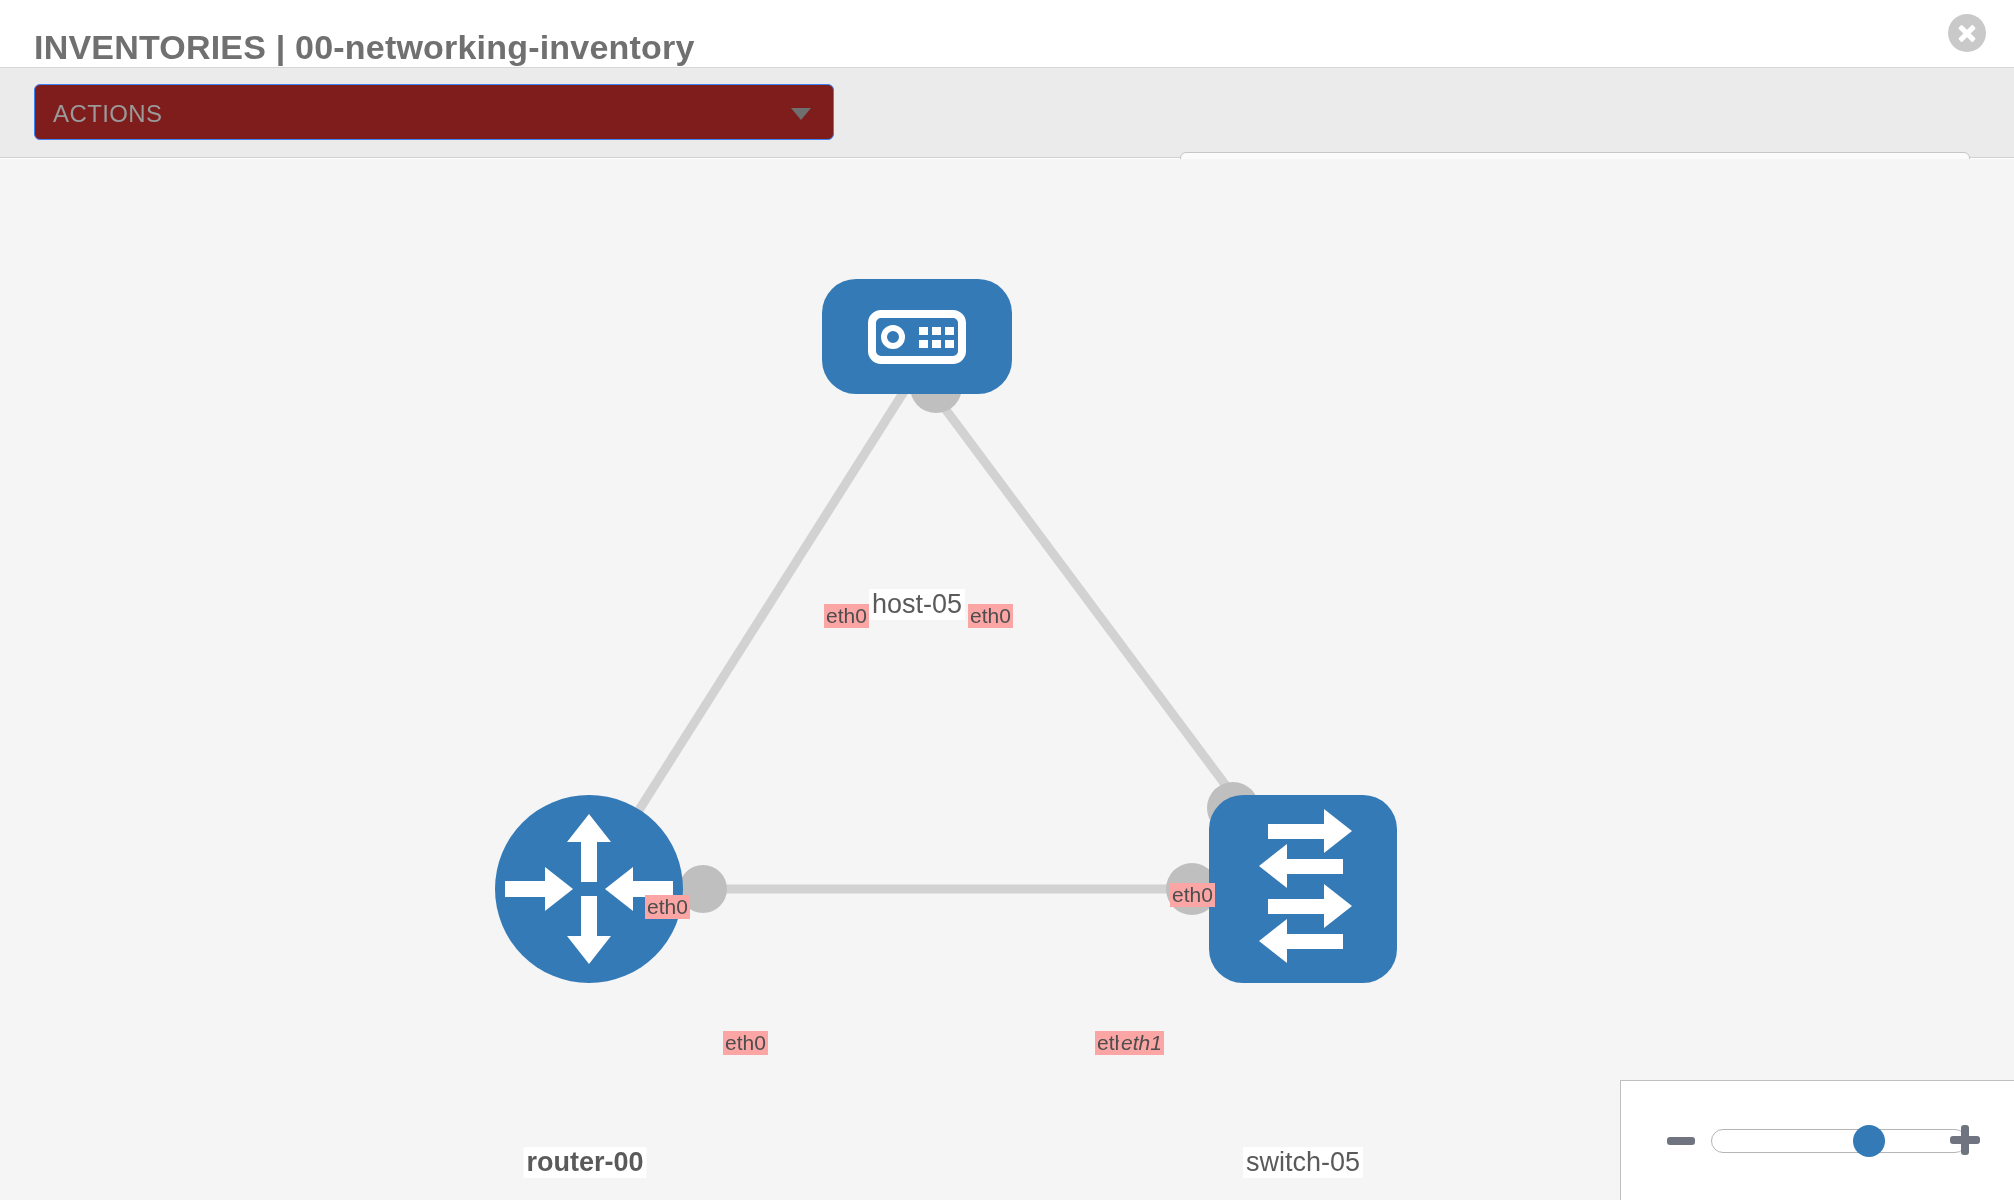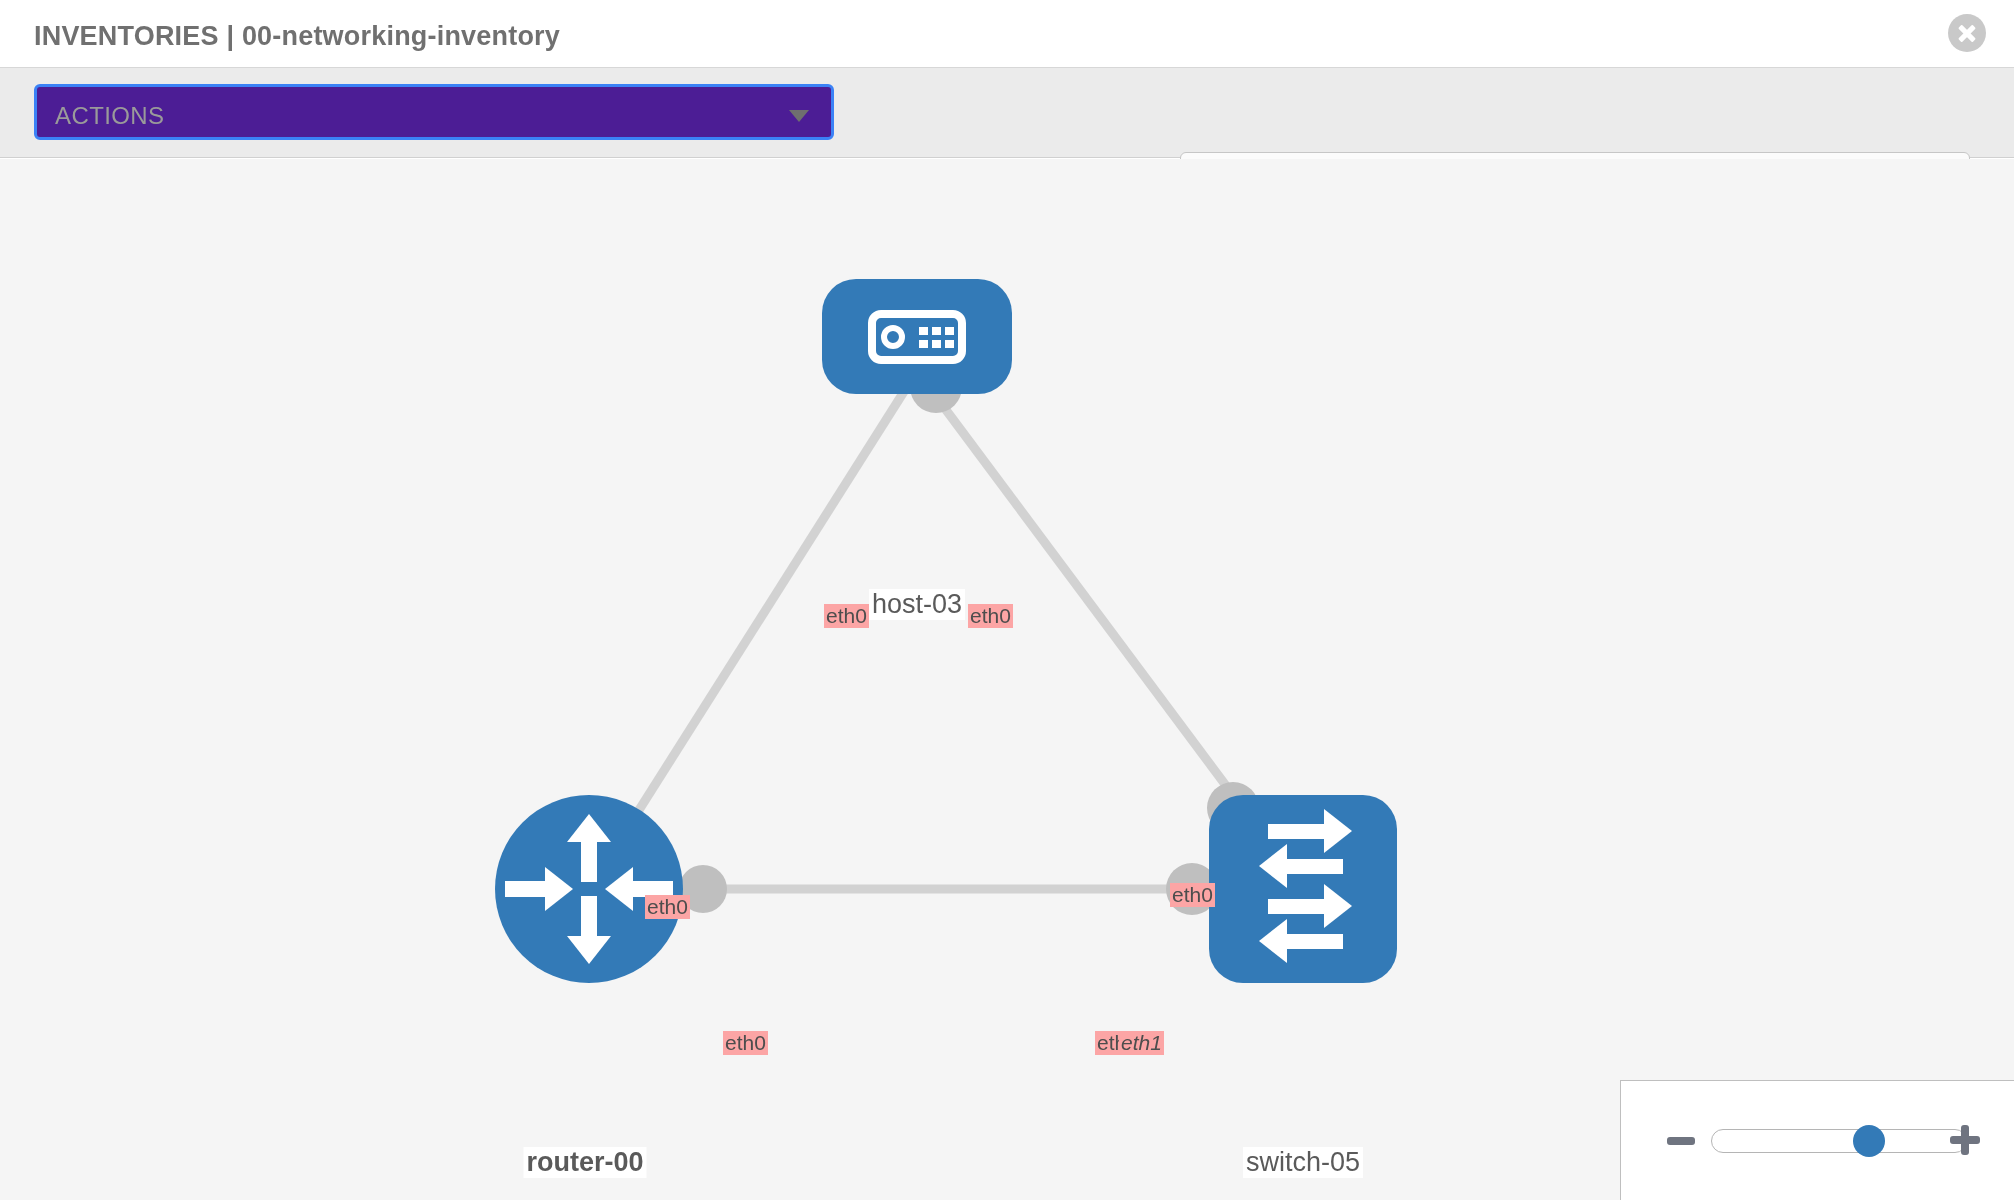--- a/index.html
+++ b/index.html
@@ -22,22 +22,22 @@
     left: 0; top: 0;
     width: 2014px;
     height: 68px;
     background: #ffffff;
     border-bottom: 1px solid #d7d7d7;
     box-sizing: border-box;
   }
   .header-title {
     position: absolute;
     left: 34px;
-    top: 21px;
-    font-size: 27px;
+    top: 28px;
+    font-size: 34px;
     font-weight: bold;
     color: #707070;
     letter-spacing: 0.2px;
     white-space: nowrap;
   }
   .close-btn {
     position: absolute;
     right: 28px;
     top: 14px;
     width: 38px;
@@ -67,22 +67,22 @@
     background: #ebebeb;
     border-bottom: 1px solid #d0d0d0;
     box-sizing: border-box;
   }
   .actions-select {
     position: absolute;
     left: 34px;
     top: 16px;
     width: 800px;
     height: 56px;
-    background: #4c1d95;
-    border: 3px solid #3b82f6;
+    background: #7f1d1d;
+    border: 1px solid #3b82f6;
     border-radius: 6px;
     box-sizing: border-box;
     cursor: pointer;
   }
   .actions-label {
     position: absolute;
     left: 18px;
     top: 15px;
     font-size: 24px;
     color: #9a9a9a;
@@ -342,21 +342,21 @@
 
           <rect x="1268" y="740" width="66" height="15"></rect>
           <polygon points="1352,747 1324,769 1324,725"></polygon>
 
           <rect x="1277" y="775" width="66" height="15"></rect>
           <polygon points="1259,782 1287,804 1287,760"></polygon>
         </g>
       </g>
     </svg>
 
-    <div class="node-label" style="left:917px; top:430px;">host-03</div>
+    <div class="node-label" style="left:917px; top:430px;">host-05</div>
     <div class="node-label" style="left:585px; top:988px;font-weight:bold;">router-00</div>
     <div class="node-label" style="left:1303px; top:988px;">switch-05</div>
 
     <div class="iface-label" style="left:824px; top:445px;">eth0</div>
     <div class="iface-label" style="left:968px; top:445px;">eth0</div>
     <div class="iface-label" style="left:645px; top:736px;">eth0</div>
     <div class="iface-label" style="left:1170px; top:724px;">eth0</div>
     <div class="iface-label" style="left:723px; top:872px;">eth0</div>
     <div class="iface-label" style="left:1095px; top:872px; z-index:1;">eth0</div>
     <div class="iface-label" style="left:1119px; top:872px; z-index:2;font-style:italic;">eth1</div>

